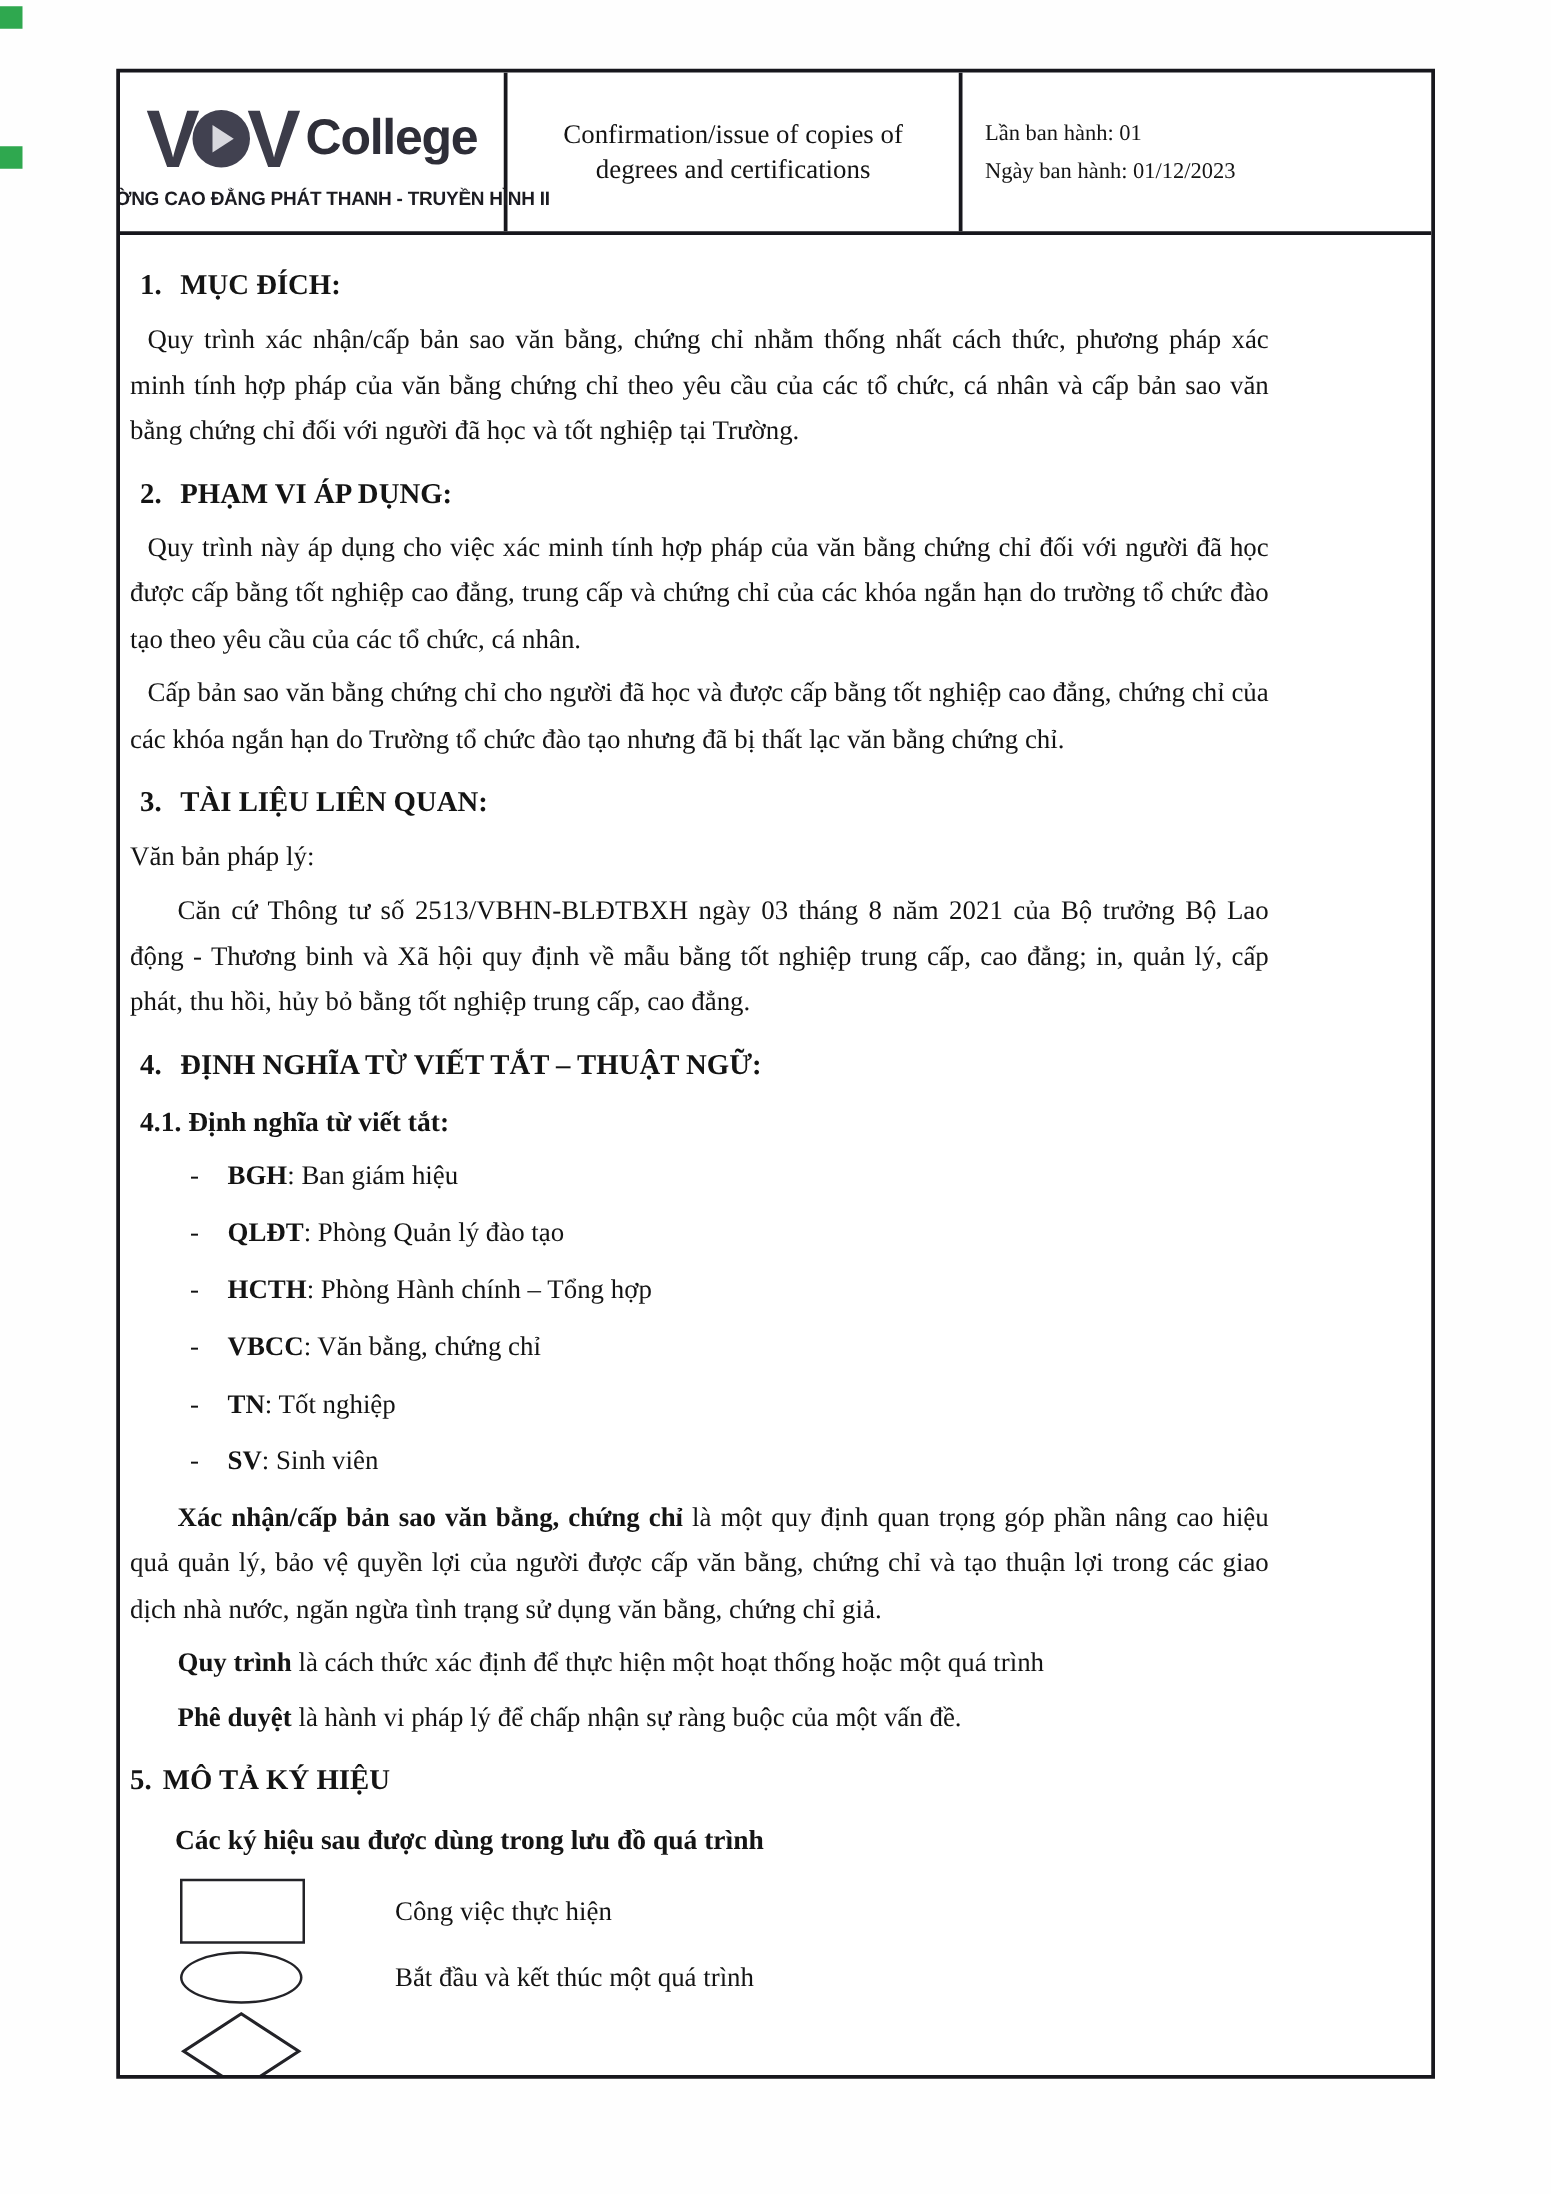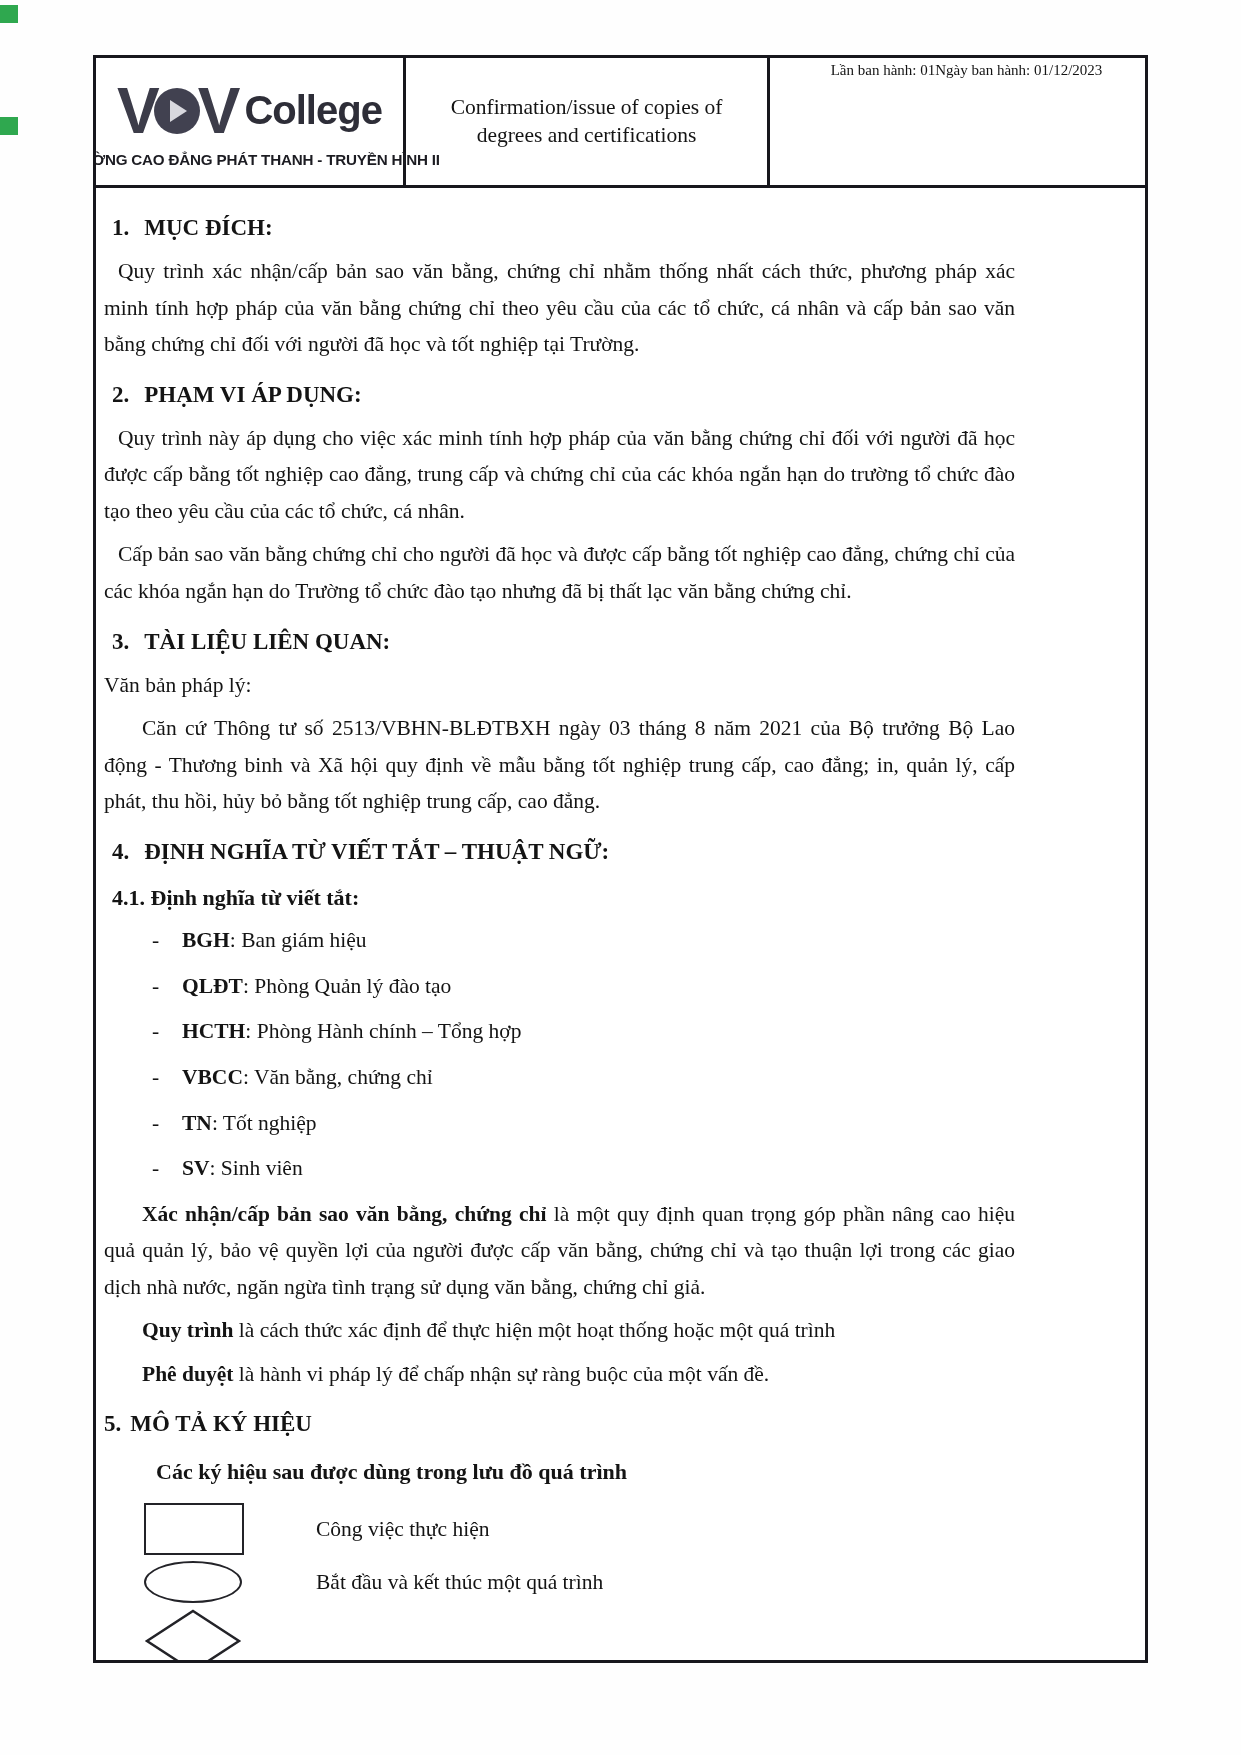--- a/index.html
+++ b/index.html
@@ -25,38 +25,38 @@
                color:#2e2e38;margin-left:8px;letter-spacing:-1px;}
   .logo-sub{font-family:"Liberation Sans", sans-serif;font-weight:700;font-size:15.5px;color:#1c1c22;
             margin-top:8px;letter-spacing:-0.2px;transform:scaleX(0.98);white-space:nowrap;}
   .cell-title{display:flex;flex-direction:column;border-left:3px solid #17171d;
               border-right:3px solid #17171d;box-sizing:border-box;}
   .title-vi{flex:1;display:flex;flex-direction:column;justify-content:center;align-items:center;
             font-weight:bold;font-size:21.5px;line-height:1.35;border-bottom:2.5px solid #17171d;
             text-align:center;}
   .title-en{flex:1;display:flex;flex-direction:column;justify-content:center;align-items:center;
             font-size:21.5px;line-height:1.3;text-align:right;}
-  .cell-meta{display:flex;justify-content:center;padding-left:18px;
-             font-size:15px;line-height:1.62;}
+  .cell-meta{display:flex;flex-direction:column;justify-content:center;padding-left:18px;
+             font-size:18px;line-height:1.62;}
   
   .doc-body{padding:8px 130px 0 8px;font-size:21.5px;line-height:1.7;}
   .doc-body p{margin:0 0 7px 0;text-align:justify;}
   h2{font-size:23px;margin:12px 0 6px 8px;display:flex;}
   h2 .num{margin-right:15px;}
   h2.tight .num{margin-right:9px;}
   h2.s5{margin-left:0;}
   h3{font-size:22px;margin:8px 0 6px 8px;}
   .ind{text-indent:14px;}
   .ind40{text-indent:38px;}
   .ml40{margin-left:38px;}
   .abbr-list{margin:2px 0 4px 0;}
   .abbr-item{display:flex;margin:0 0 9px 0;}
   .abbr-dash{width:30px;text-align:left;margin-left:48px;}
   .abbr-term{font-weight:bold;}
-  .intro{font-weight:bold;margin:10px 0 12px 52px;font-size:22px;}
+  .intro{font-weight:bold;margin:10px 0 12px 36px;font-size:22px;}
   .legend-row{display:flex;align-items:center;margin:6px 0;}
   .legend-sym{width:212px;box-sizing:border-box;padding-left:40px;display:flex;align-items:center;}
   .shape-ellipse{width:94px;height:38px;border:2.5px solid #232328;border-radius:50%;}
   .shape-rect{width:96px;height:48px;border:2.5px solid #232328;}
   .legend-label{font-size:21.5px;}
   .doc-footer{position:absolute;left:0;right:0;bottom:3px;text-align:center;font-size:22px;}
   b,strong{font-weight:bold;}
 </style>
 </head>
 <body>

